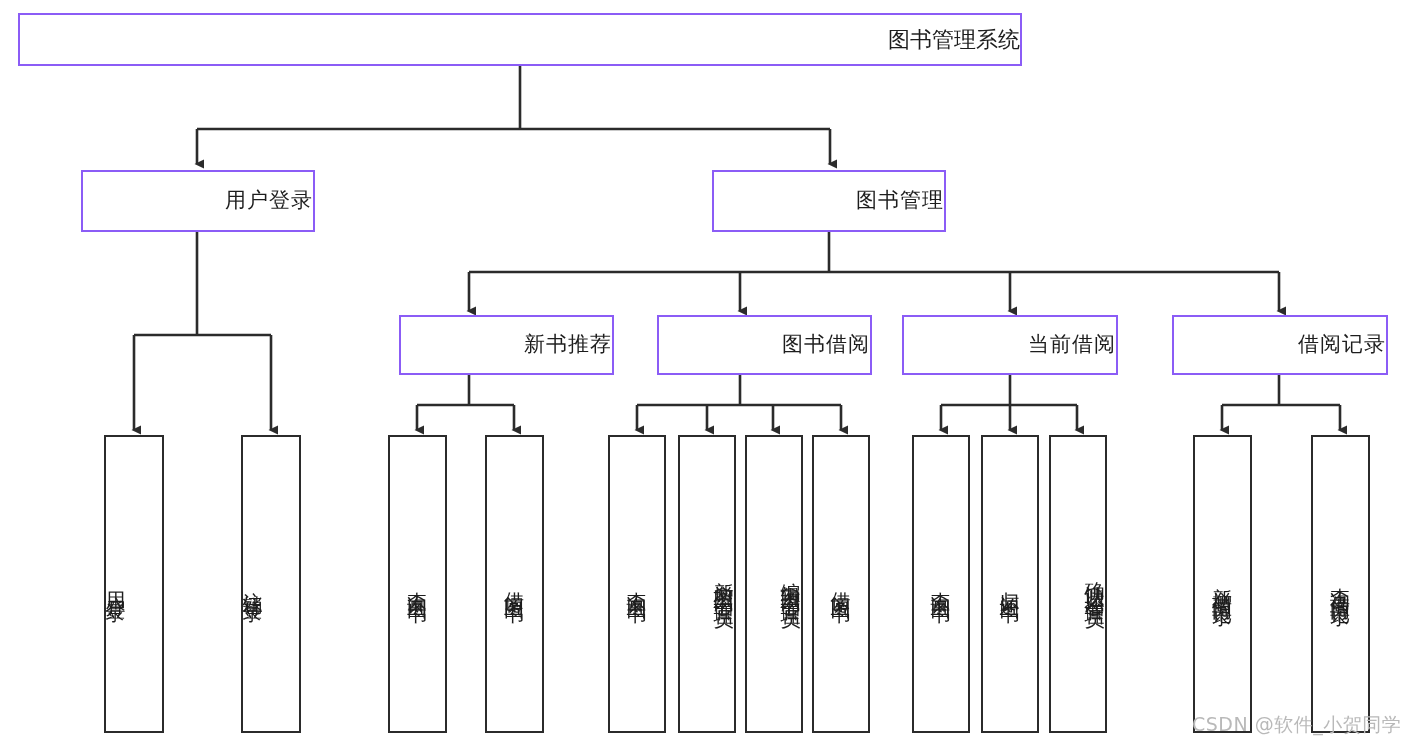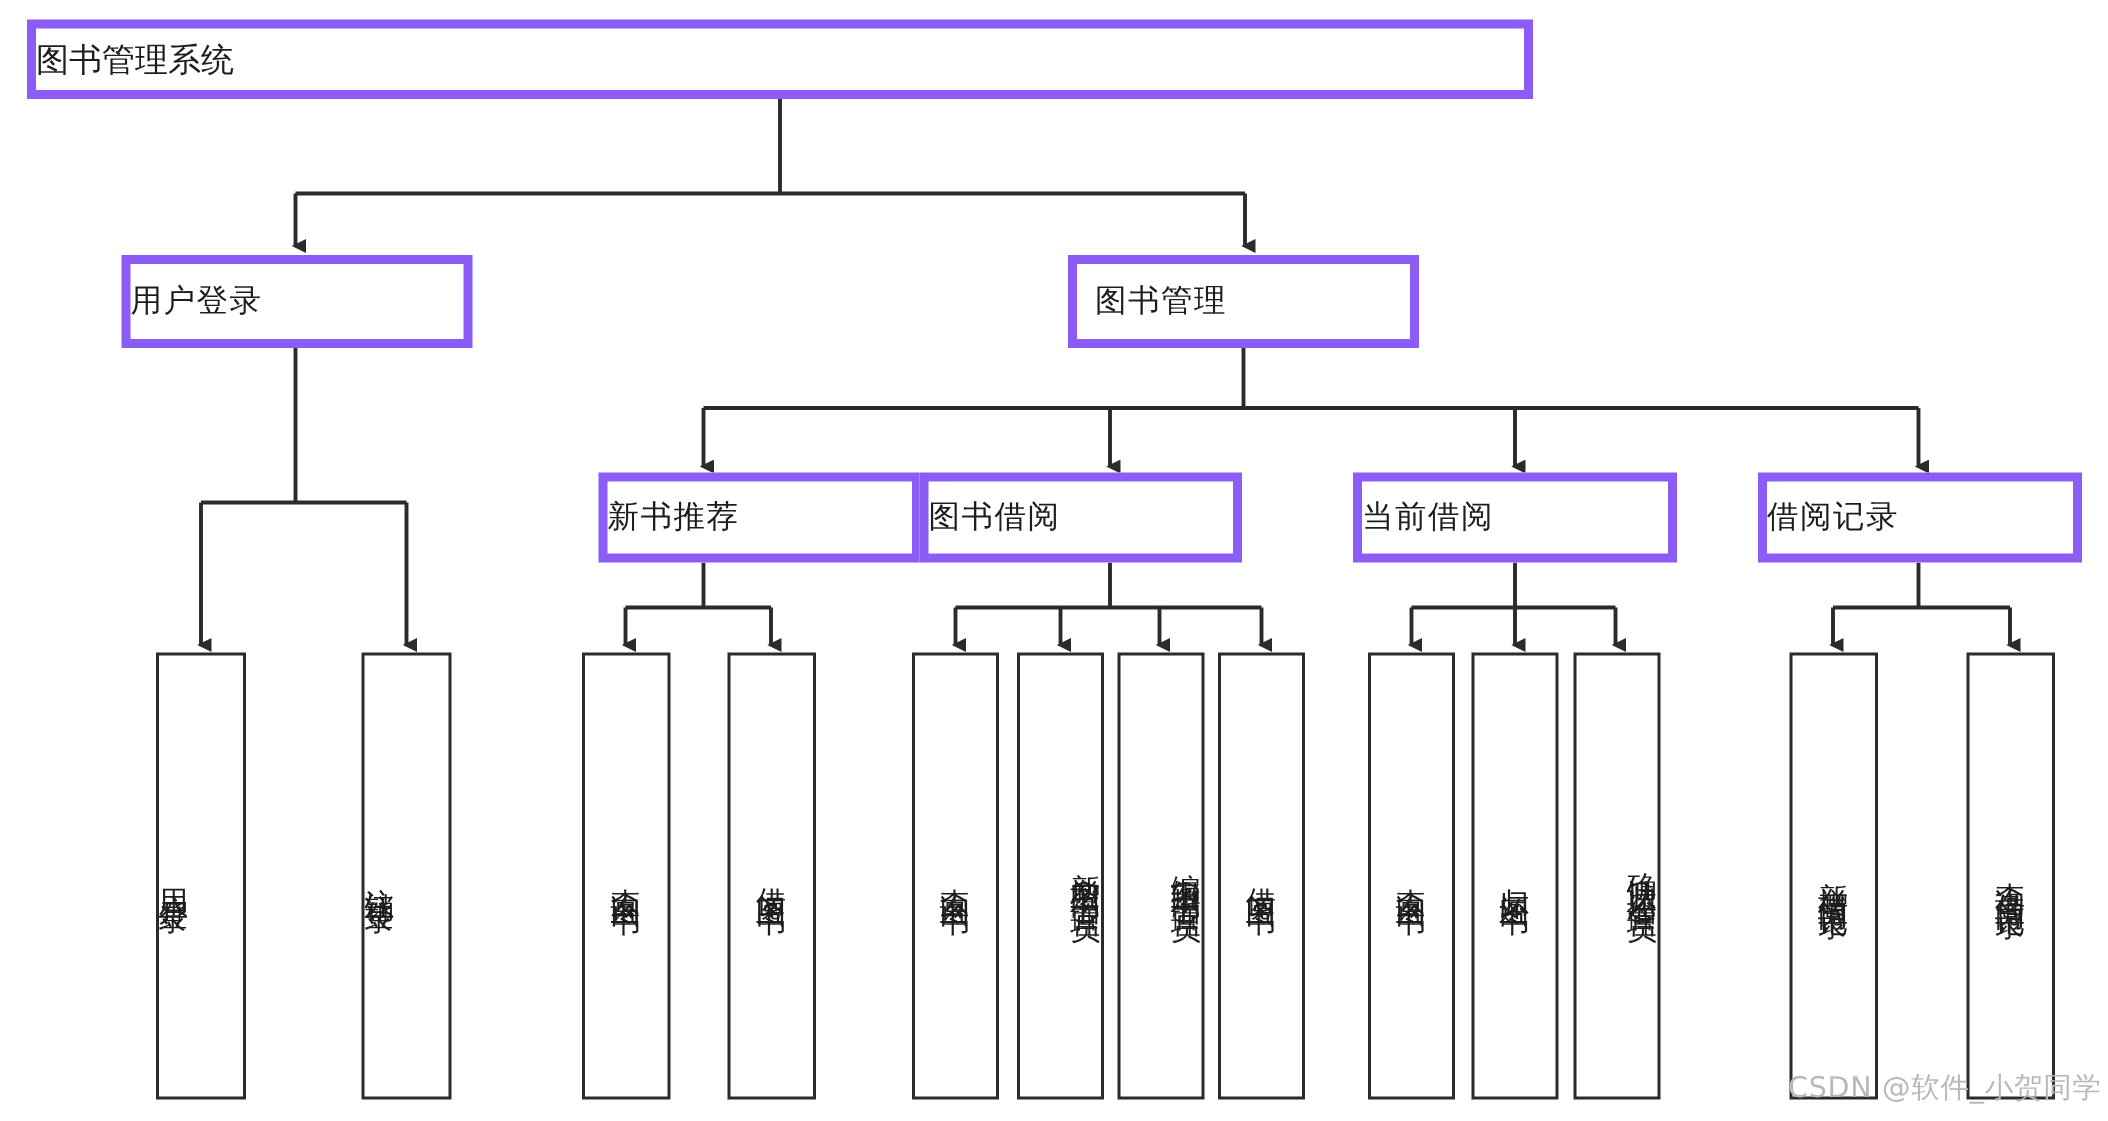--- a/index.html
+++ b/index.html
@@ -21,25 +21,25 @@
     position: absolute;
     left: 0;
     top: 0;
     width: 1405px;
     height: 747px;
     pointer-events: none;
   }
   .node {
     position: absolute;
     box-sizing: border-box;
-    border: 6px solid #8b5cf6;
+    border: 2px solid #8b5cf6;
     background: #ffffff;
     display: flex;
     align-items: center;
-    justify-content: flex-start;
+    justify-content: flex-end;
     color: #1d1d1d;
   }
   .node.horiz {
     font-size: 21px;
     letter-spacing: 1px;
     line-height: 1.2;
   }
   .node.root {
     font-size: 22px;
   }
@@ -141,21 +141,21 @@
   <div class="node horiz" style="left:81px; top:170px; width:234px; height:62px;">
     <span>用户登录</span>
   </div>
   <div class="node horiz" style="left:712px; top:170px; width:234px; height:62px;padding-left:12px;">
     <span>图书管理</span>
   </div>
 
   <div class="node horiz" style="left:362px; top:315px; width:215px; height:60px;margin-left:37px;">
     <span>新书推荐</span>
   </div>
-  <div class="node horiz" style="left:613px; top:315px; width:215px; height:60px;">
+  <div class="node horiz" style="left:657px; top:315px; width:215px; height:60px;">
     <span>图书借阅</span>
   </div>
   <div class="node horiz" style="left:1172px; top:315px; width:216px; height:60px;">
     <span>借阅记录</span>
   </div>
   <div class="node horiz" style="left:902px; top:315px; width:216px; height:60px;">
     <span>当前借阅</span>
   </div>
 
   <div class="leaf end-v" style="left:104px; top:435px; width:60px; height:298px;">

